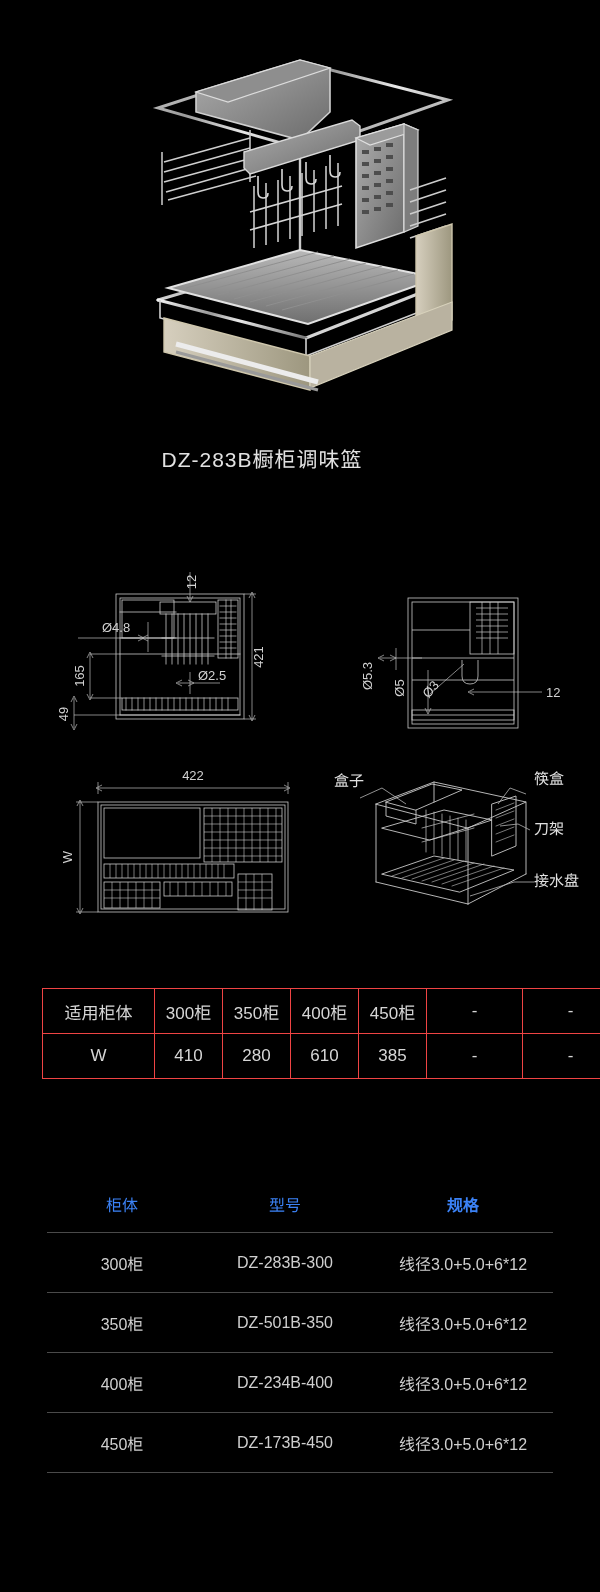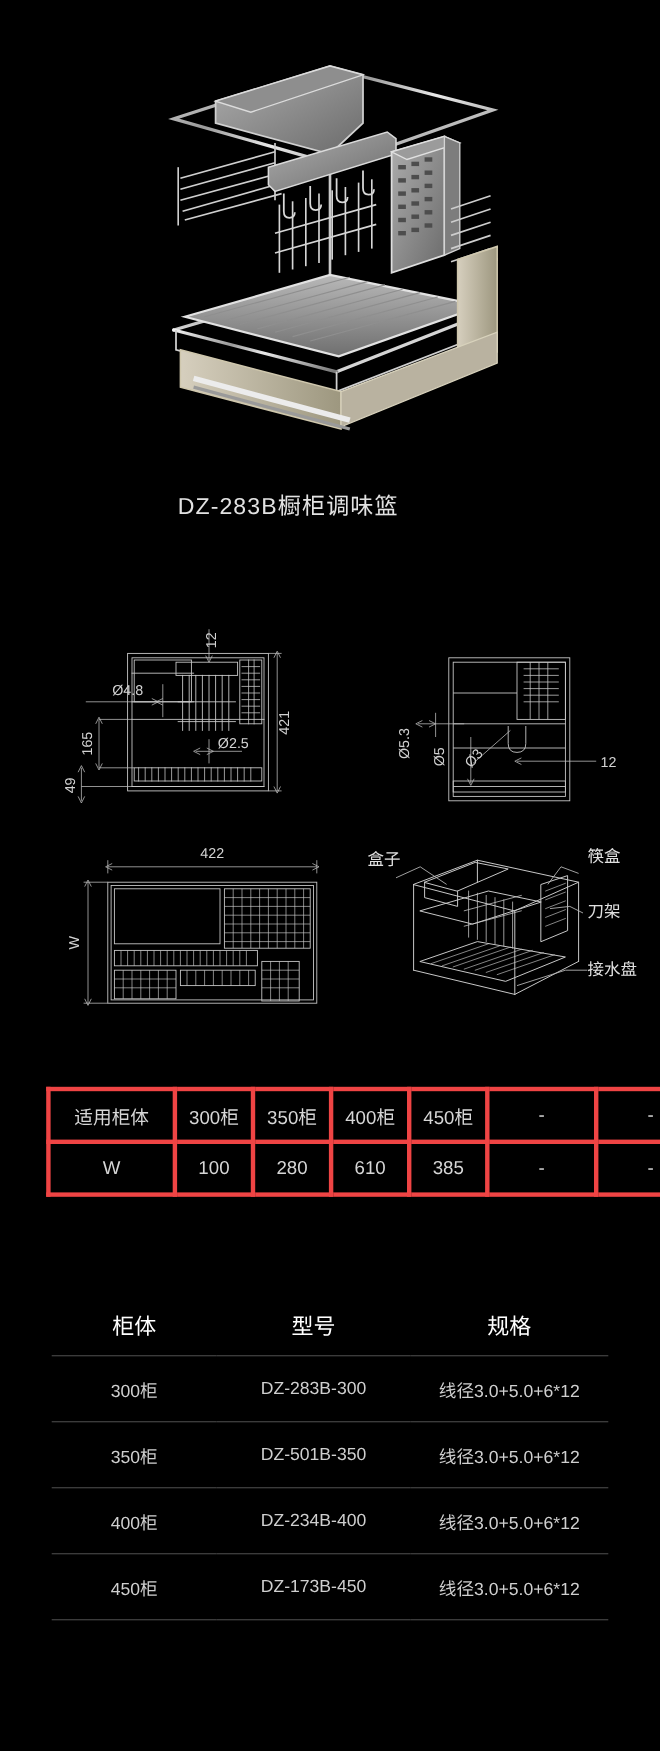--- a/index.html
+++ b/index.html
@@ -46,21 +46,21 @@
 
   
   .size-table {
     position: absolute;
     left: 42px; top: 988px;
     width: 515px;
     border-collapse: collapse;
     table-layout: fixed;
   }
   .size-table td {
-    border: 4px solid #ef4444;
+    border: 1px solid #ef4444;
     height: 44px;
     text-align: center;
     vertical-align: middle;
     font-size: 17px;
     color: #d6d6d6;
     padding: 0;
   }
   .size-table .c0 { width: 111px; }
   .size-table .cx { width: 67px; }
   .size-table .cy { width: 95px; }
@@ -76,26 +76,26 @@
   .spec-table th,
   .spec-table td {
     padding: 0;
     height: 59px;
     text-align: center;
     vertical-align: middle;
     font-weight: 400;
     font-size: 16px;
     color: #cfcfcf;
   }
-  .spec-table thead th { height: 56px; font-size: 20px; color: #ffffff; }
+  .spec-table thead th { height: 56px; font-size: 16px; color: #3b82f6; }
   .spec-table thead tr { border-bottom: 1px solid #4a4a4a; }
   .spec-table tbody tr { border-bottom: 1px solid #4a4a4a; }
   .spec-table .sc0 { width: 150px; }
   .spec-table .sc1 { width: 176px; }
-  .spec-table .sc2 { width: 180px; }
+  .spec-table .sc2 { width: 180px; font-weight: bold; }
 </style>
 </head>
 <body>
 
 <div class="hero">
   <svg width="600" height="420" viewBox="0 0 600 420">
     <defs>
       <linearGradient id="chrome" x1="0" y1="0" x2="1" y2="1">
         <stop offset="0%" stop-color="#f2f2f2"></stop>
         <stop offset="35%" stop-color="#9a9a9a"></stop>
@@ -571,21 +571,21 @@
       <td class="c0">适用柜体</td>
       <td class="cx">300柜</td>
       <td class="cx">350柜</td>
       <td class="cx">400柜</td>
       <td class="cx">450柜</td>
       <td class="cy">-</td>
       <td class="cy">-</td>
     </tr>
     <tr>
       <td class="c0">W</td>
-      <td class="cx">100</td>
+      <td class="cx">410</td>
       <td class="cx">280</td>
       <td class="cx">610</td>
       <td class="cx">385</td>
       <td class="cy">-</td>
       <td class="cy">-</td>
     </tr>
   </tbody>
 </table>
 
 <table class="spec-table">

